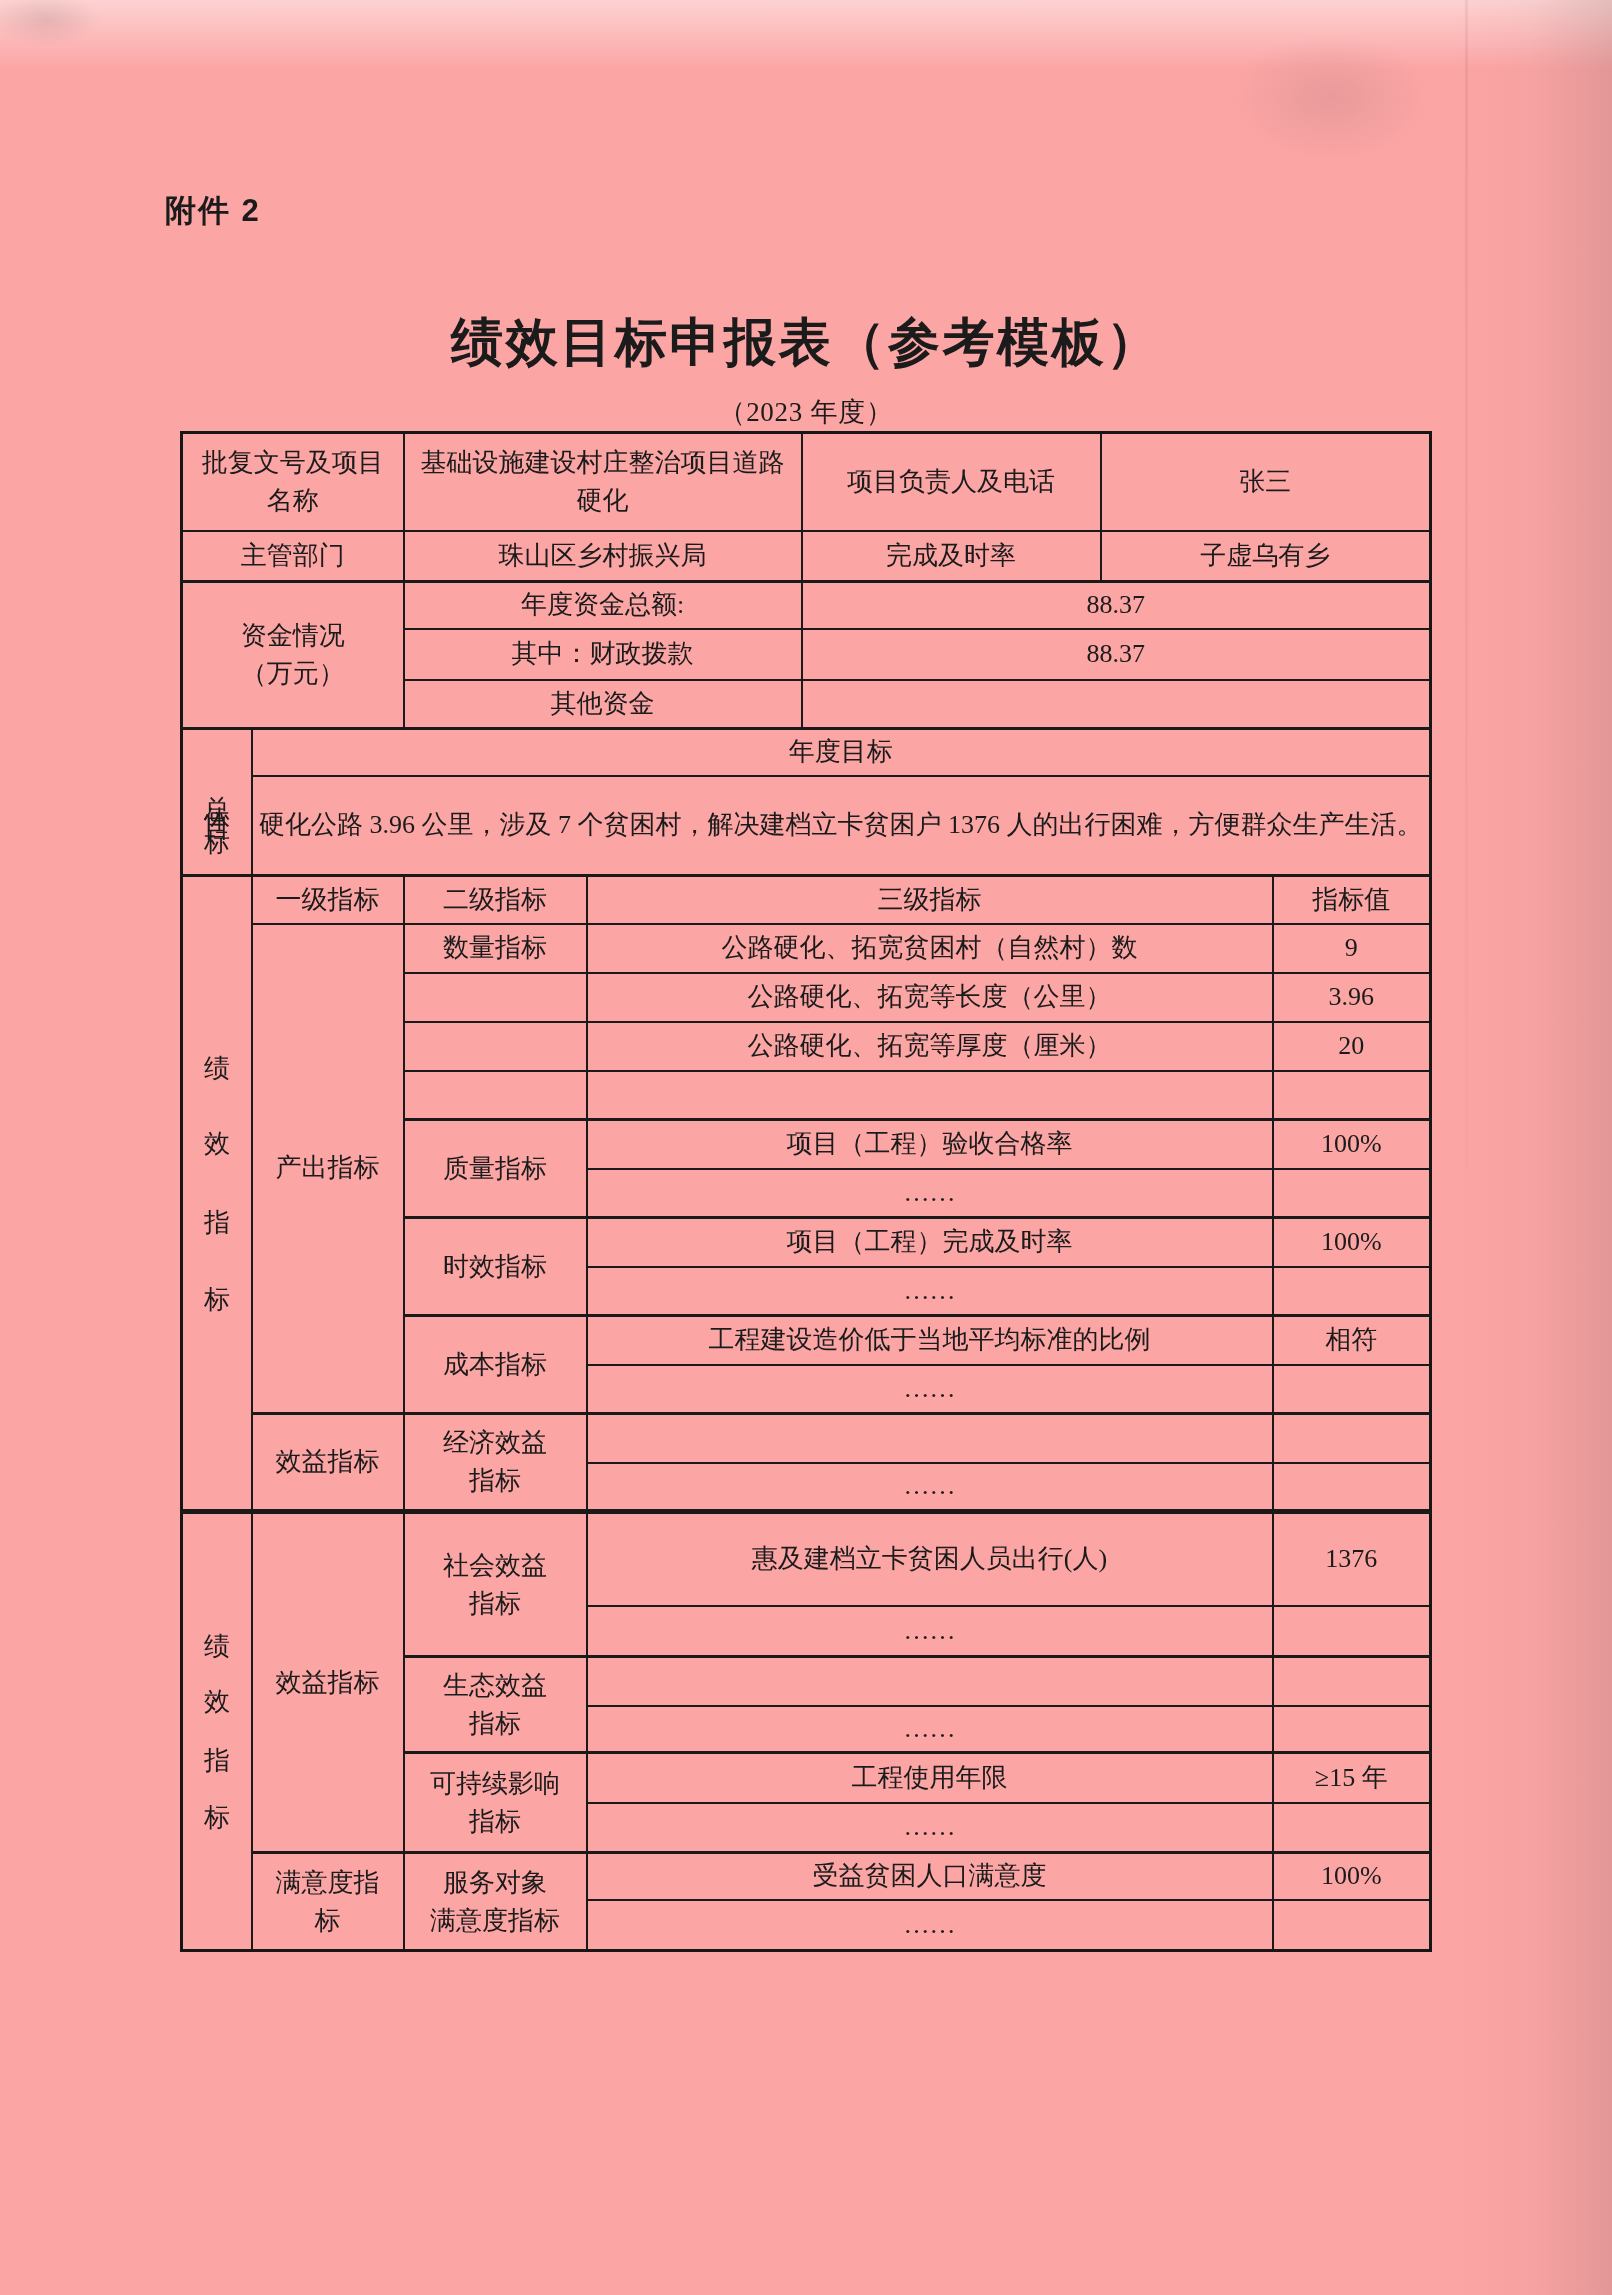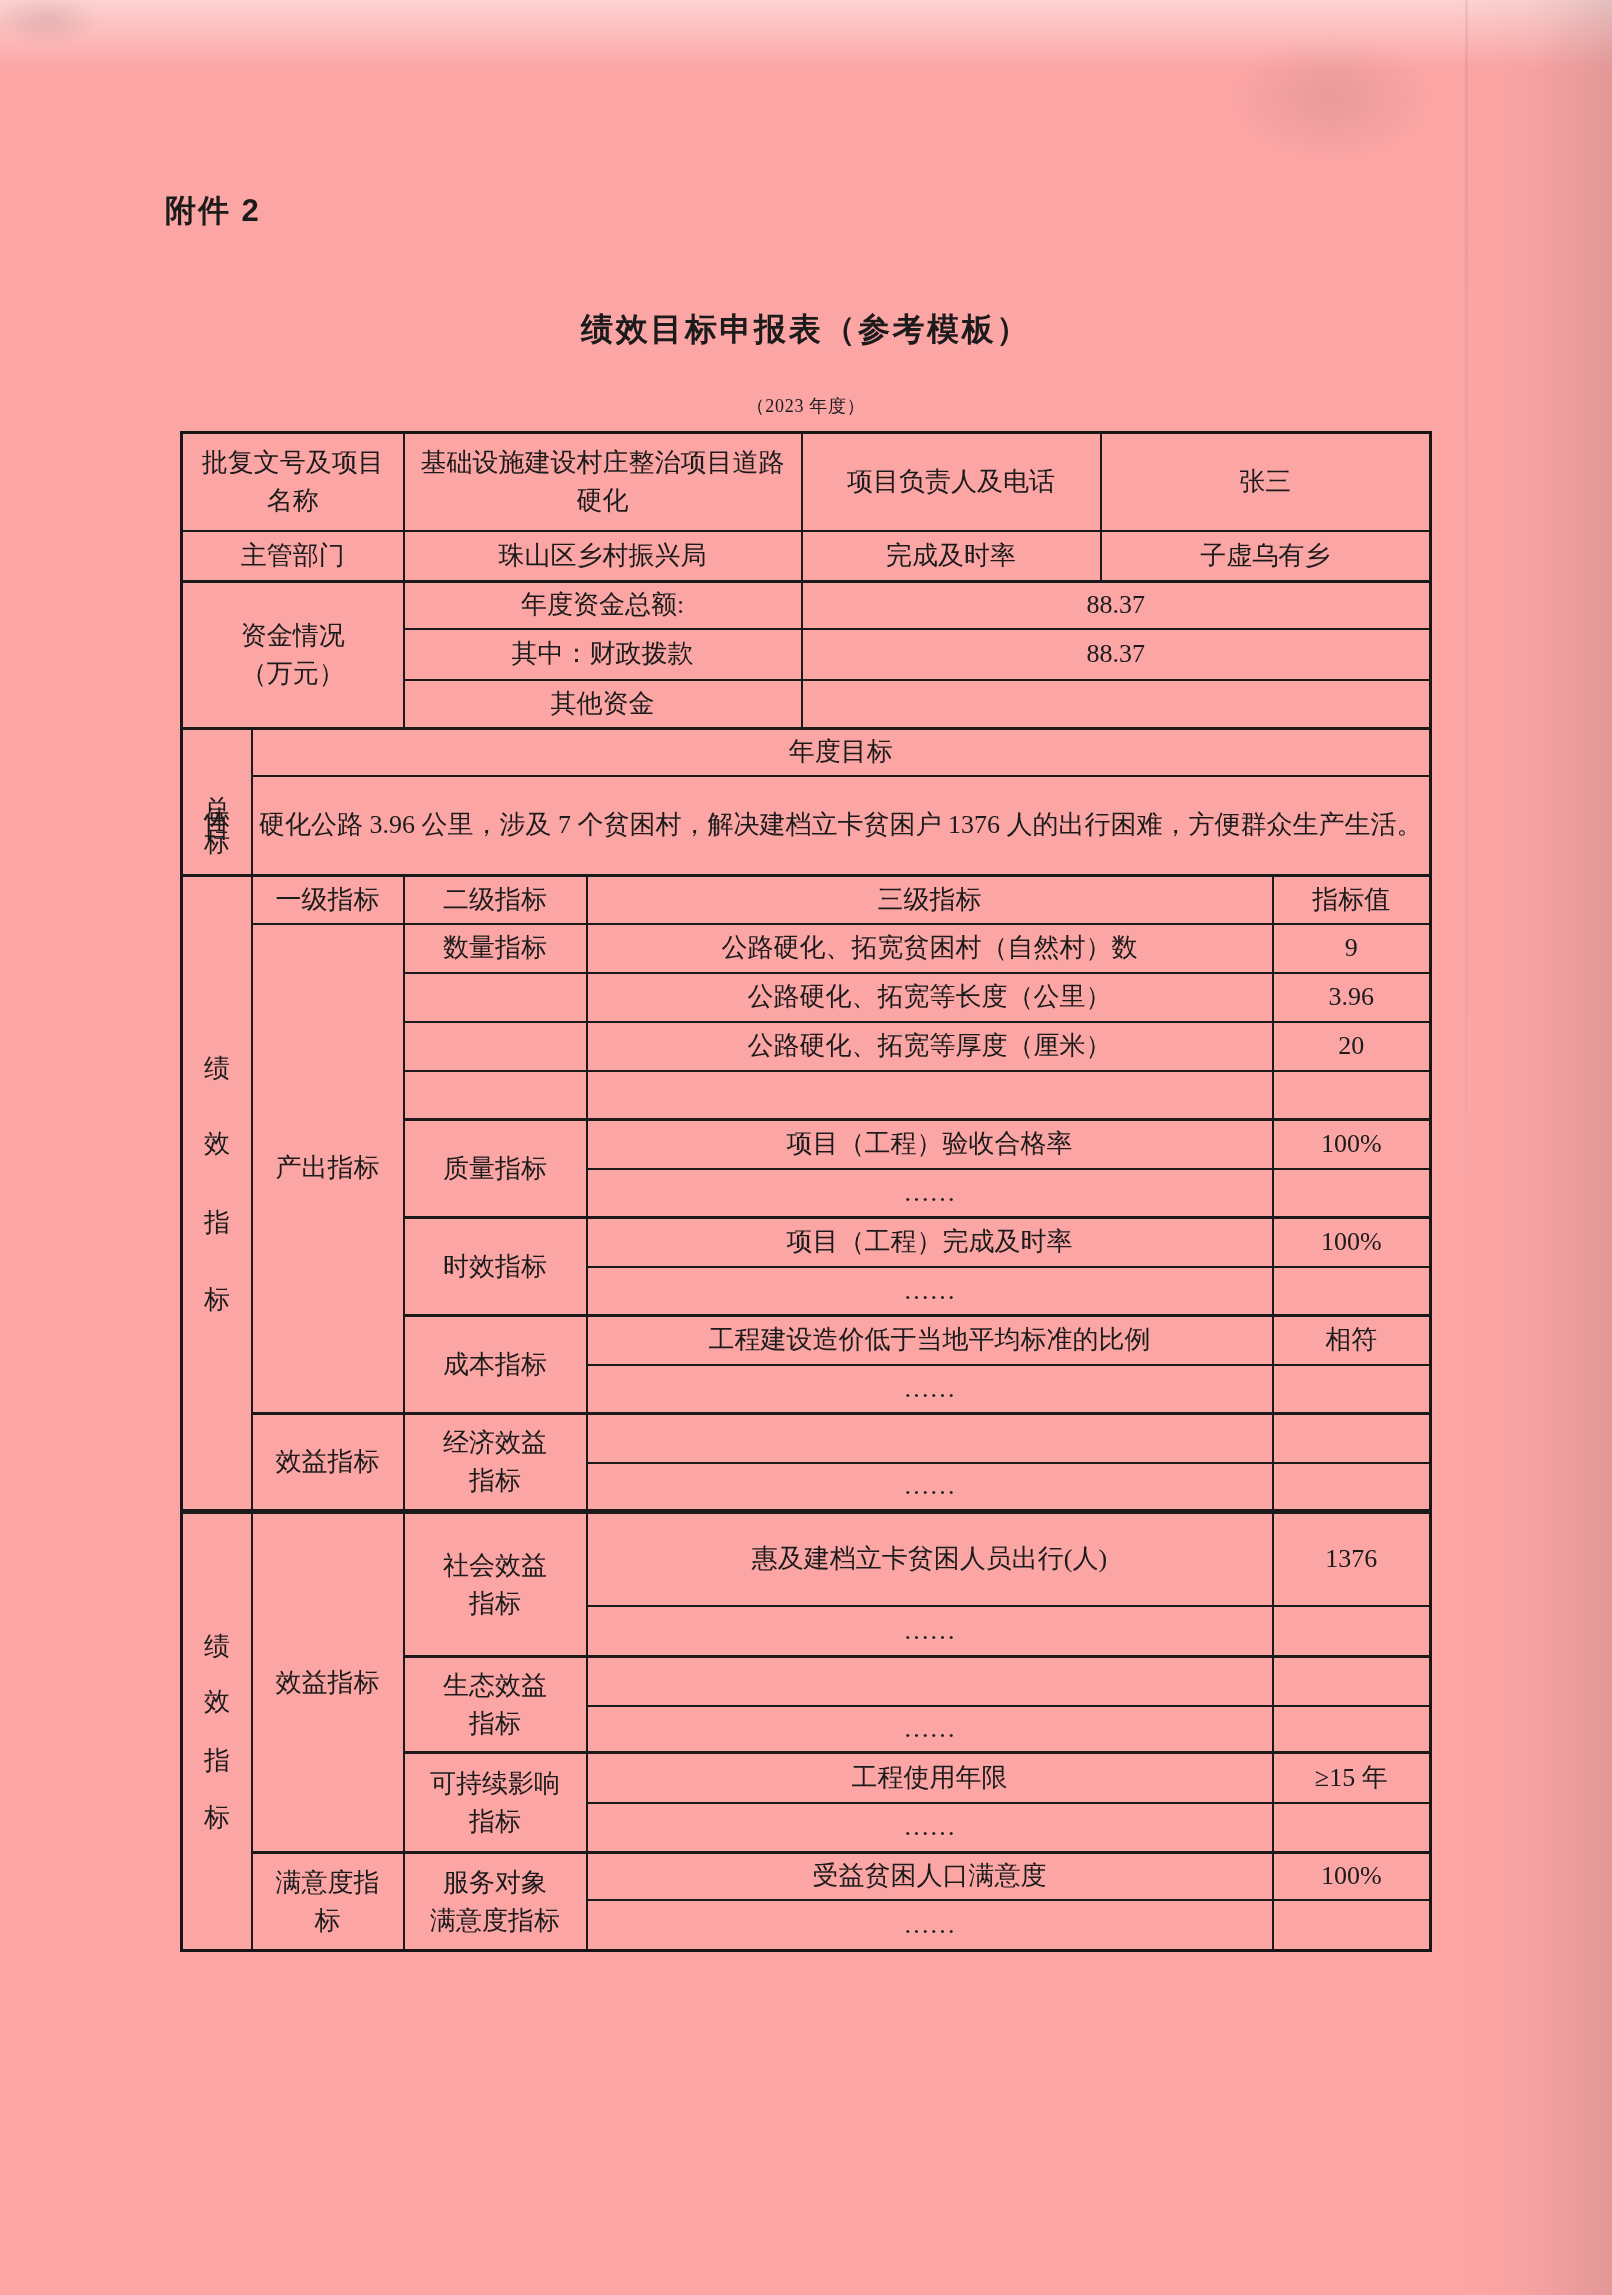--- a/index.html
+++ b/index.html
@@ -26,25 +26,25 @@
   }
   .attachment{
     position:absolute;left:165px;top:190px;
     font-family:"Liberation Sans","DejaVu Sans",sans-serif;
     font-weight:700;font-size:31px;letter-spacing:2px;
   }
   .doc-title{
     position:absolute;left:0;top:308px;width:100%;
     text-align:center;
     font-family:"Liberation Sans","DejaVu Sans",sans-serif;
-    font-weight:900;font-size:32px;letter-spacing:2.6px;
+    font-weight:900;font-size:52px;letter-spacing:2.6px;
   }
   .doc-subtitle{
     position:absolute;left:0;top:394px;width:100%;
-    text-align:center;font-size:18px;letter-spacing:0.7px;
+    text-align:center;font-size:27px;letter-spacing:0.7px;
   }
   table.form{
     position:absolute;left:180px;top:431px;
     width:1252px;
     border-collapse:collapse;table-layout:fixed;
     border:3.3px solid #161616;
   }
   table.form td{
     border:2px solid #1a1a1a;
     text-align:center;vertical-align:middle;

